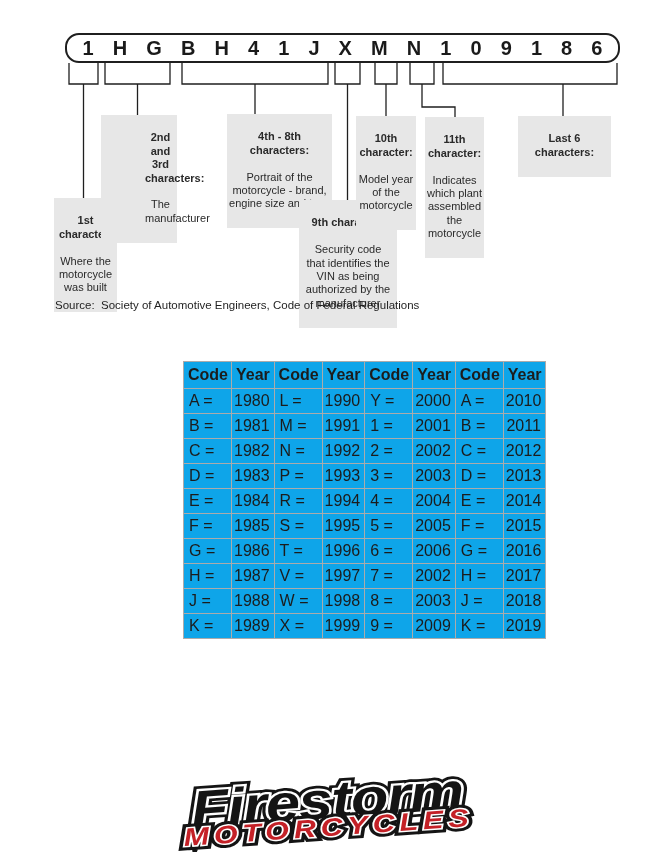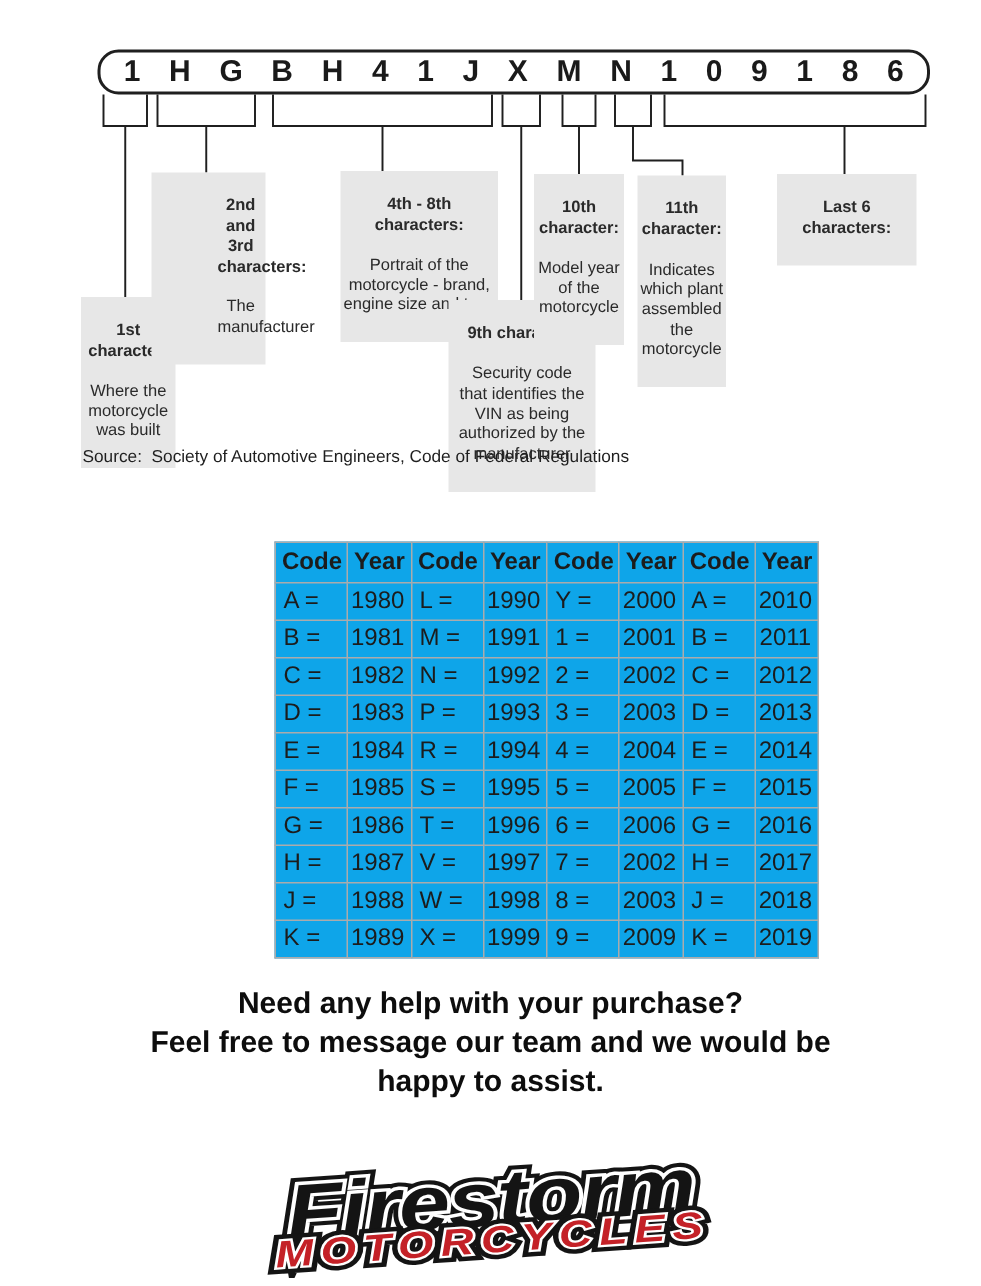--- a/index.html
+++ b/index.html
@@ -328,23 +328,20 @@
           <td class="code-cell">X =</td>
           <td class="year-cell">1999</td>
           <td class="code-cell">9 =</td>
           <td class="year-cell">2009</td>
           <td class="code-cell">K =</td>
           <td class="year-cell">2019</td>
         </tr>
       </tbody>
   </table>
 
-  <div class="help-text">Need any help with your purchase?
-Feel free to message our team and we would be
-happy to assist.</div>
 
   <div class="logo-wrap">
     <div class="logo-rot">
       <span class="word-stack">
         <span class="layer-back">Firestorm</span>
         <span class="layer-mid">Firestorm</span>
         <span class="layer-front word-front">Firestorm</span>
       </span>
       <span class="sub-stack">
         <span class="layer-back sub-back">MOTORCYCLES</span>

